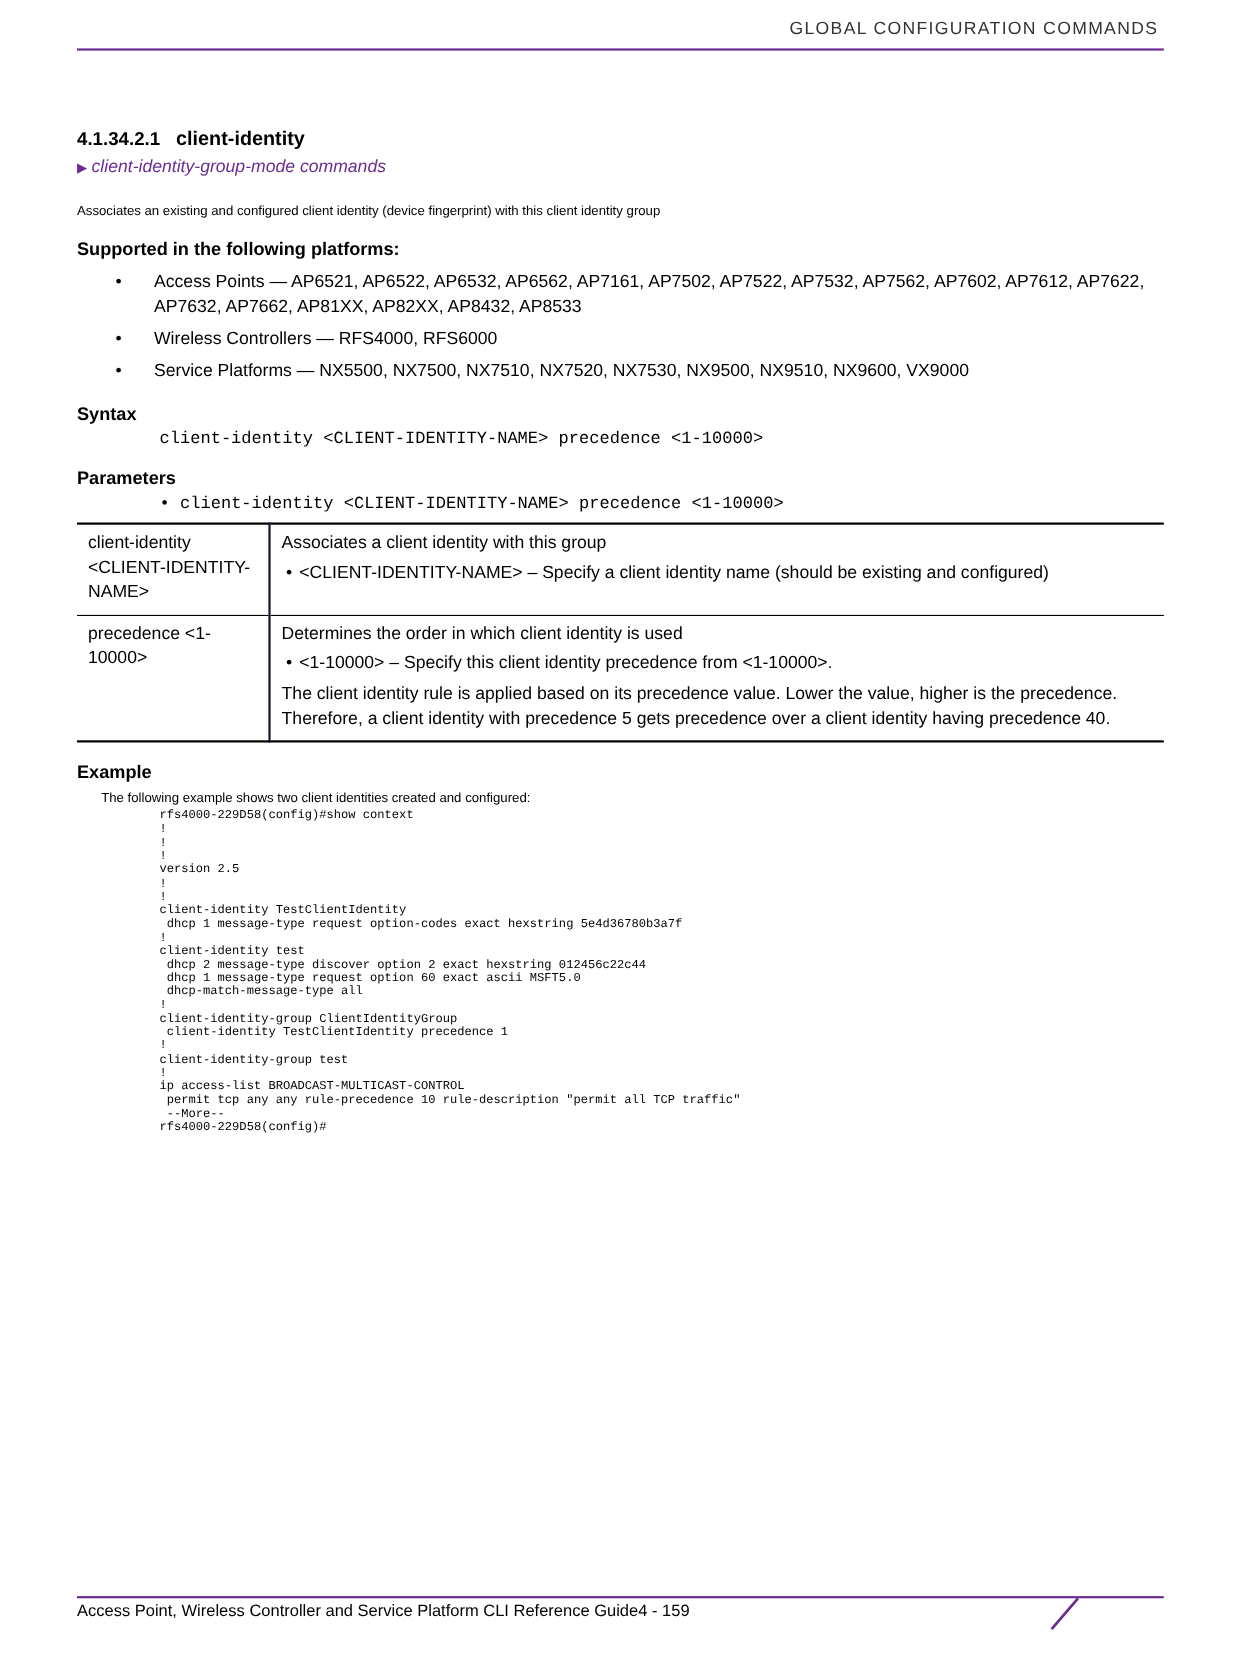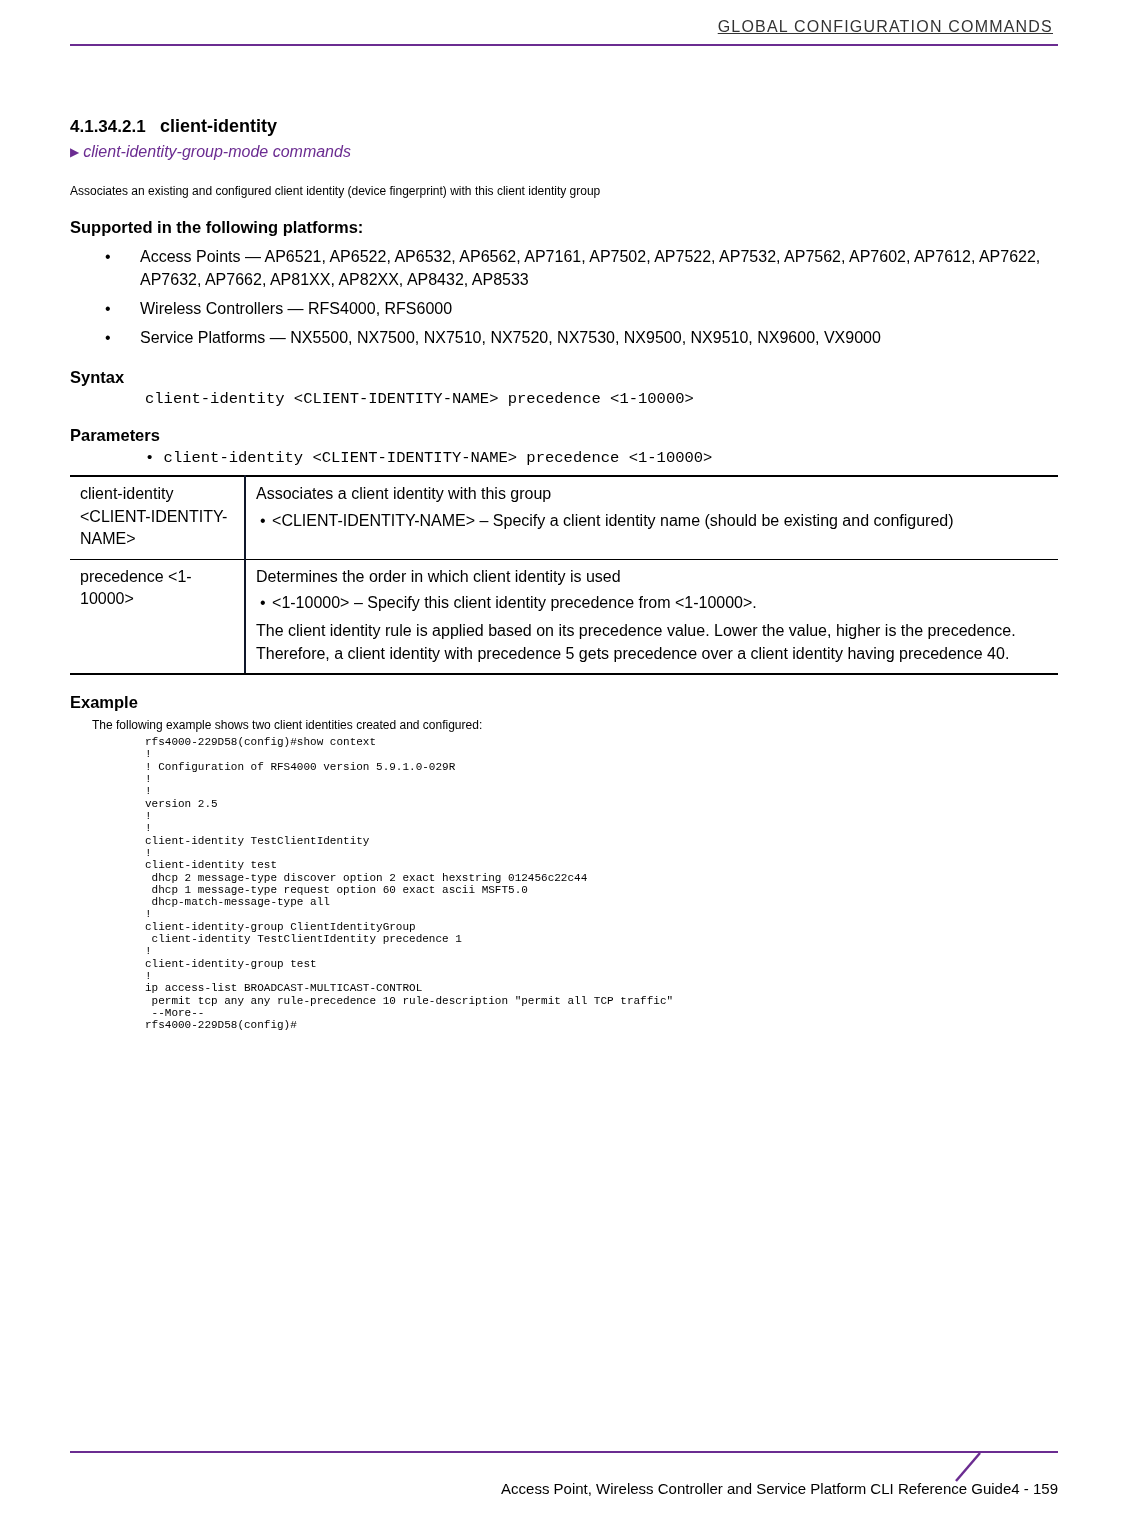--- a/index.html
+++ b/index.html
@@ -13,21 +13,20 @@
       padding: 0 70px;
     }
     .header-right {
       position: absolute;
       top: 18px;
       right: 75px;
       font-size: 16px;
       letter-spacing: 1.2px;
       font-weight: 300;
       color: #333;
-      text-decoration: underline;
     }
     .header-rule {
       position: absolute;
       top: 44px;
       left: 70px;
       right: 70px;
       border-top: 2px solid #6b2c91;
     }
     .content {
       position: absolute;
@@ -143,25 +142,25 @@
       font-family: "Courier New", monospace;
       font-size: 11px;
       margin-left: 75px;
       margin-top: 4px;
       line-height: 1.12;
       white-space: pre;
     }
     .example-code .b { font-weight: normal; }
     .footer {
       position: absolute;
-      bottom: 18px;
+      bottom: 42px;
       left: 70px;
       right: 70px;
       display: flex;
-      justify-content: flex-end;
+      justify-content: flex-start;
       align-items: center;
       font-size: 15px;
     }
     .footer-rule {
       position: absolute;
       bottom: 62px;
       left: 70px;
       right: 70px;
       border-top: 2px solid #6b2c91;
     }
@@ -230,27 +229,27 @@
         <div class="cell-note">The client identity rule is applied based on its precedence value. Lower the value, higher is the precedence. Therefore, a client identity with precedence 5 gets precedence over a client identity having precedence 40.</div>
       </td>
     </tr>
   </tbody>
     </table>
 
   <div class="subhead">Example</div>
   <div class="example-intro">The following example shows two client identities created and configured:</div>
   <div class="example-code" id="example-code"><span>rfs4000-229D58(config)#show context
 </span><span>!
-</span><span>! Configuration of RFS4000 version 5.9.1.0-029R
 </span><span>!
 </span><span>!
 </span><span>version 2.5
 </span><span>!
 </span><span>!
 </span><span class="b">client-identity TestClientIdentity
+</span><span> dhcp 1 message-type request option-codes exact hexstring 5e4d36780b3a7f
 </span><span>!
 </span><span class="b">client-identity test
 </span><span> dhcp 2 message-type discover option 2 exact hexstring 012456c22c44
 </span><span> dhcp 1 message-type request option 60 exact ascii MSFT5.0
 </span><span> dhcp-match-message-type all
 </span><span>!
 </span><span>client-identity-group ClientIdentityGroup
 </span><span> client-identity TestClientIdentity precedence 1
 </span><span>!
 </span><span>client-identity-group test

